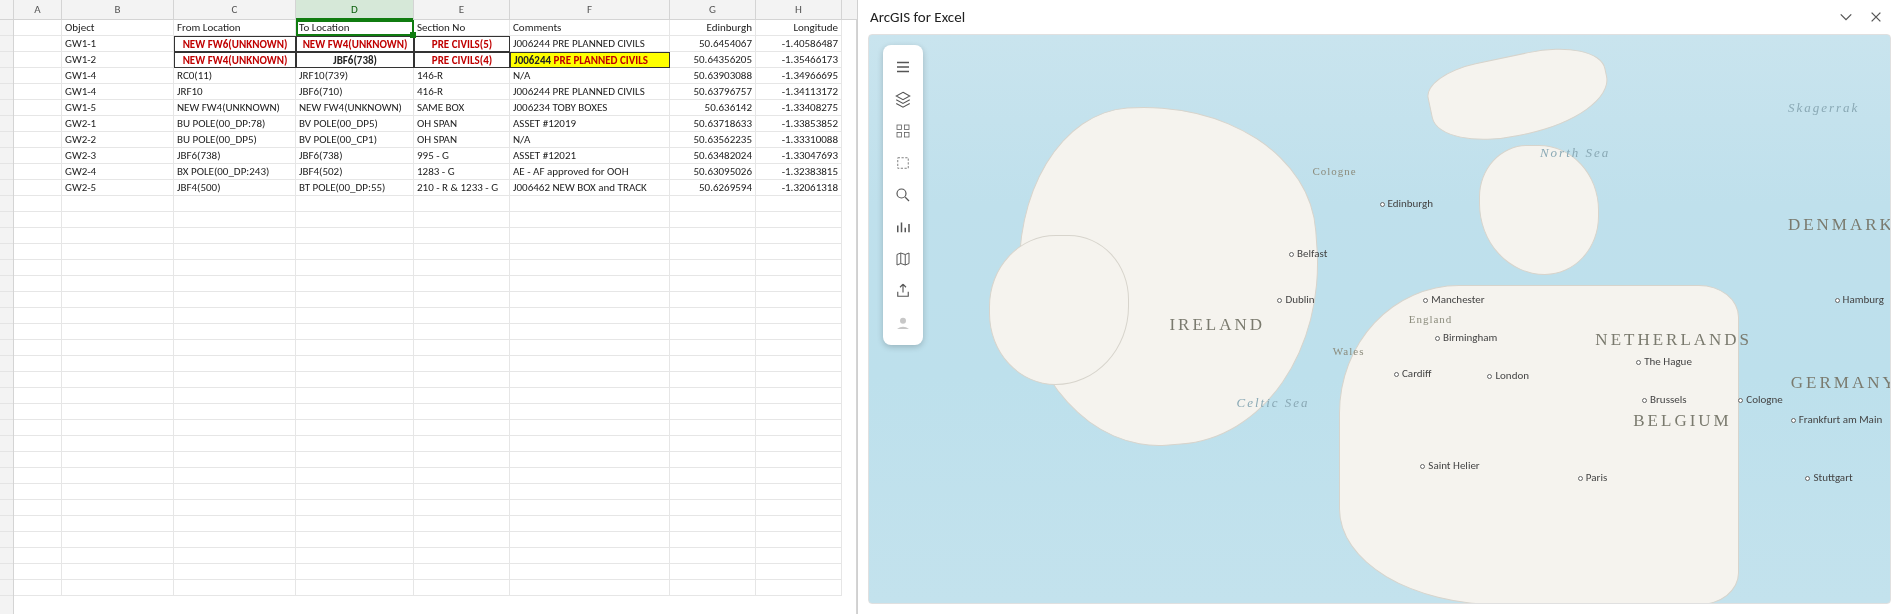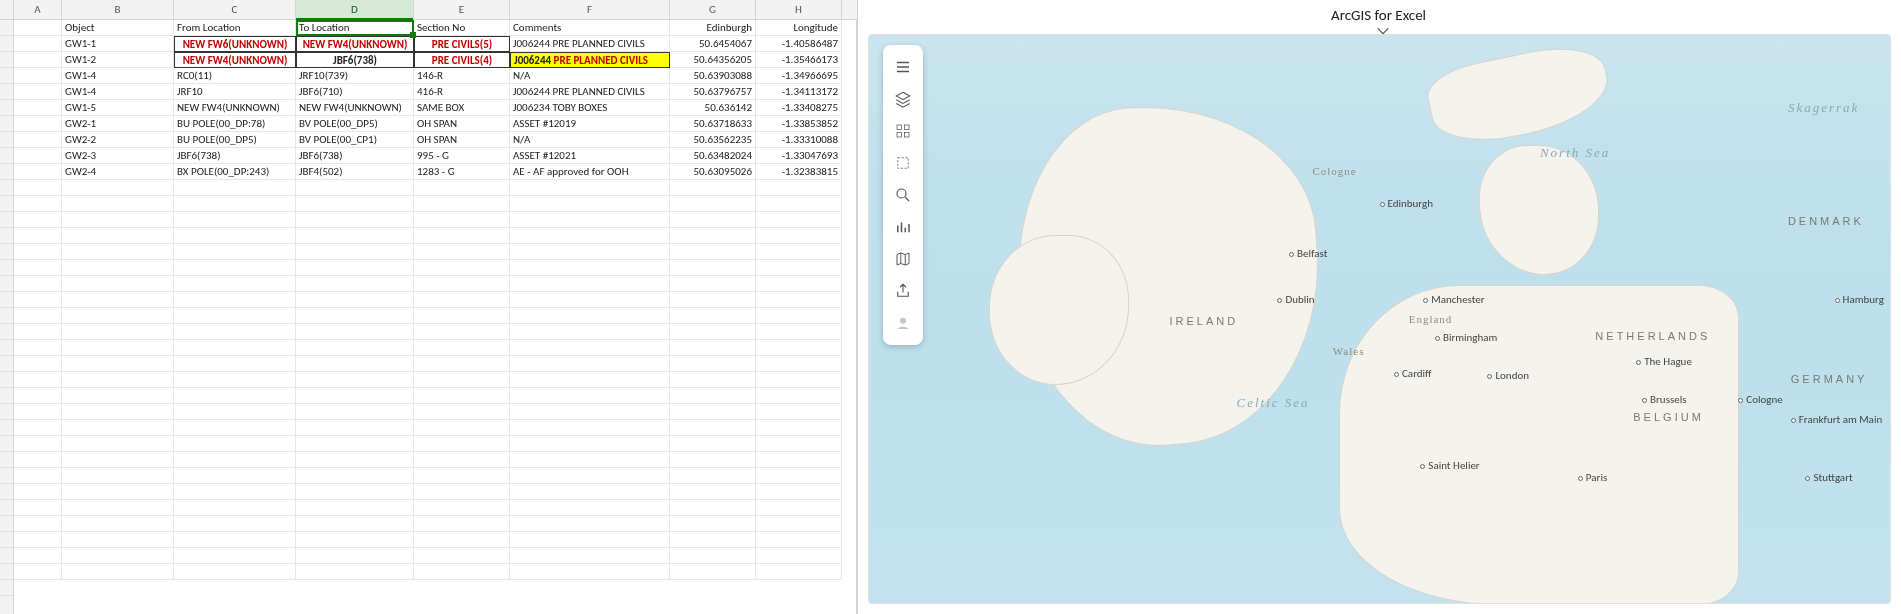--- a/index.html
+++ b/index.html
@@ -148,21 +148,20 @@
     display: flex;
     flex-direction: column;
     background: #fff;
     padding: 6px 10px 10px 10px;
   }
   .arcgis-header {
     display: flex;
     align-items: center;
     height: 28px;
     padding: 0 4px 6px 2px;
-    flex-direction: column;
   }
   .arcgis-title {
     font-size: 15px;
     color: #222;
     flex: 1;
   }
   .hdr-btn {
     width: 22px; height: 22px;
     display: flex;
     align-items: center;
@@ -211,23 +210,23 @@
     position: absolute;
     color: #8aa9b5;
     font-style: italic;
     font-family: Georgia, serif;
     font-size: 13px;
     letter-spacing: 2px;
   }
   .country-label {
     position: absolute;
     color: #7a7a6e;
-    font-size: 11px;
+    font-size: 17px;
     letter-spacing: 3px;
-    font-family: Liberation Sans, sans-serif;
+    font-family: Liberation Serif, serif;
   }
   .region-label {
     position: absolute;
     color: #8c8c7d;
     font-size: 11px;
     letter-spacing: 1px;
     font-family: Georgia, serif;
   }
   .city {
     position: absolute;
@@ -392,20 +391,30 @@
         </div>
         <div class="row">
           <div class="cell cA"></div>
           <div class="cell cB">GW2-4</div>
           <div class="cell cC">BX POLE(00_DP:243)</div>
           <div class="cell cD">JBF4(502)</div>
           <div class="cell cE">1283 - G</div>
           <div class="cell cF">AE - AF approved for OOH</div>
           <div class="cell cG num">50.63095026</div>
           <div class="cell cH num">-1.32383815</div>
+        </div>
+        <div class="row">
+          <div class="cell cA"></div>
+          <div class="cell cB">GW2-5</div>
+          <div class="cell cC">JBF4(500)</div>
+          <div class="cell cD">BT POLE(00_DP:55)</div>
+          <div class="cell cE">210 - R &amp; 1233 - G</div>
+          <div class="cell cF">J006462    NEW BOX and TRACK</div>
+          <div class="cell cG num">50.6269594</div>
+          <div class="cell cH num">-1.32061318</div>
         </div>
         <div class="row">
           <div class="cell cA"></div>
           <div class="cell cB"></div>
           <div class="cell cC"></div>
           <div class="cell cD"></div>
           <div class="cell cE"></div>
           <div class="cell cF"></div>
           <div class="cell cG"></div>
           <div class="cell cH"></div>

